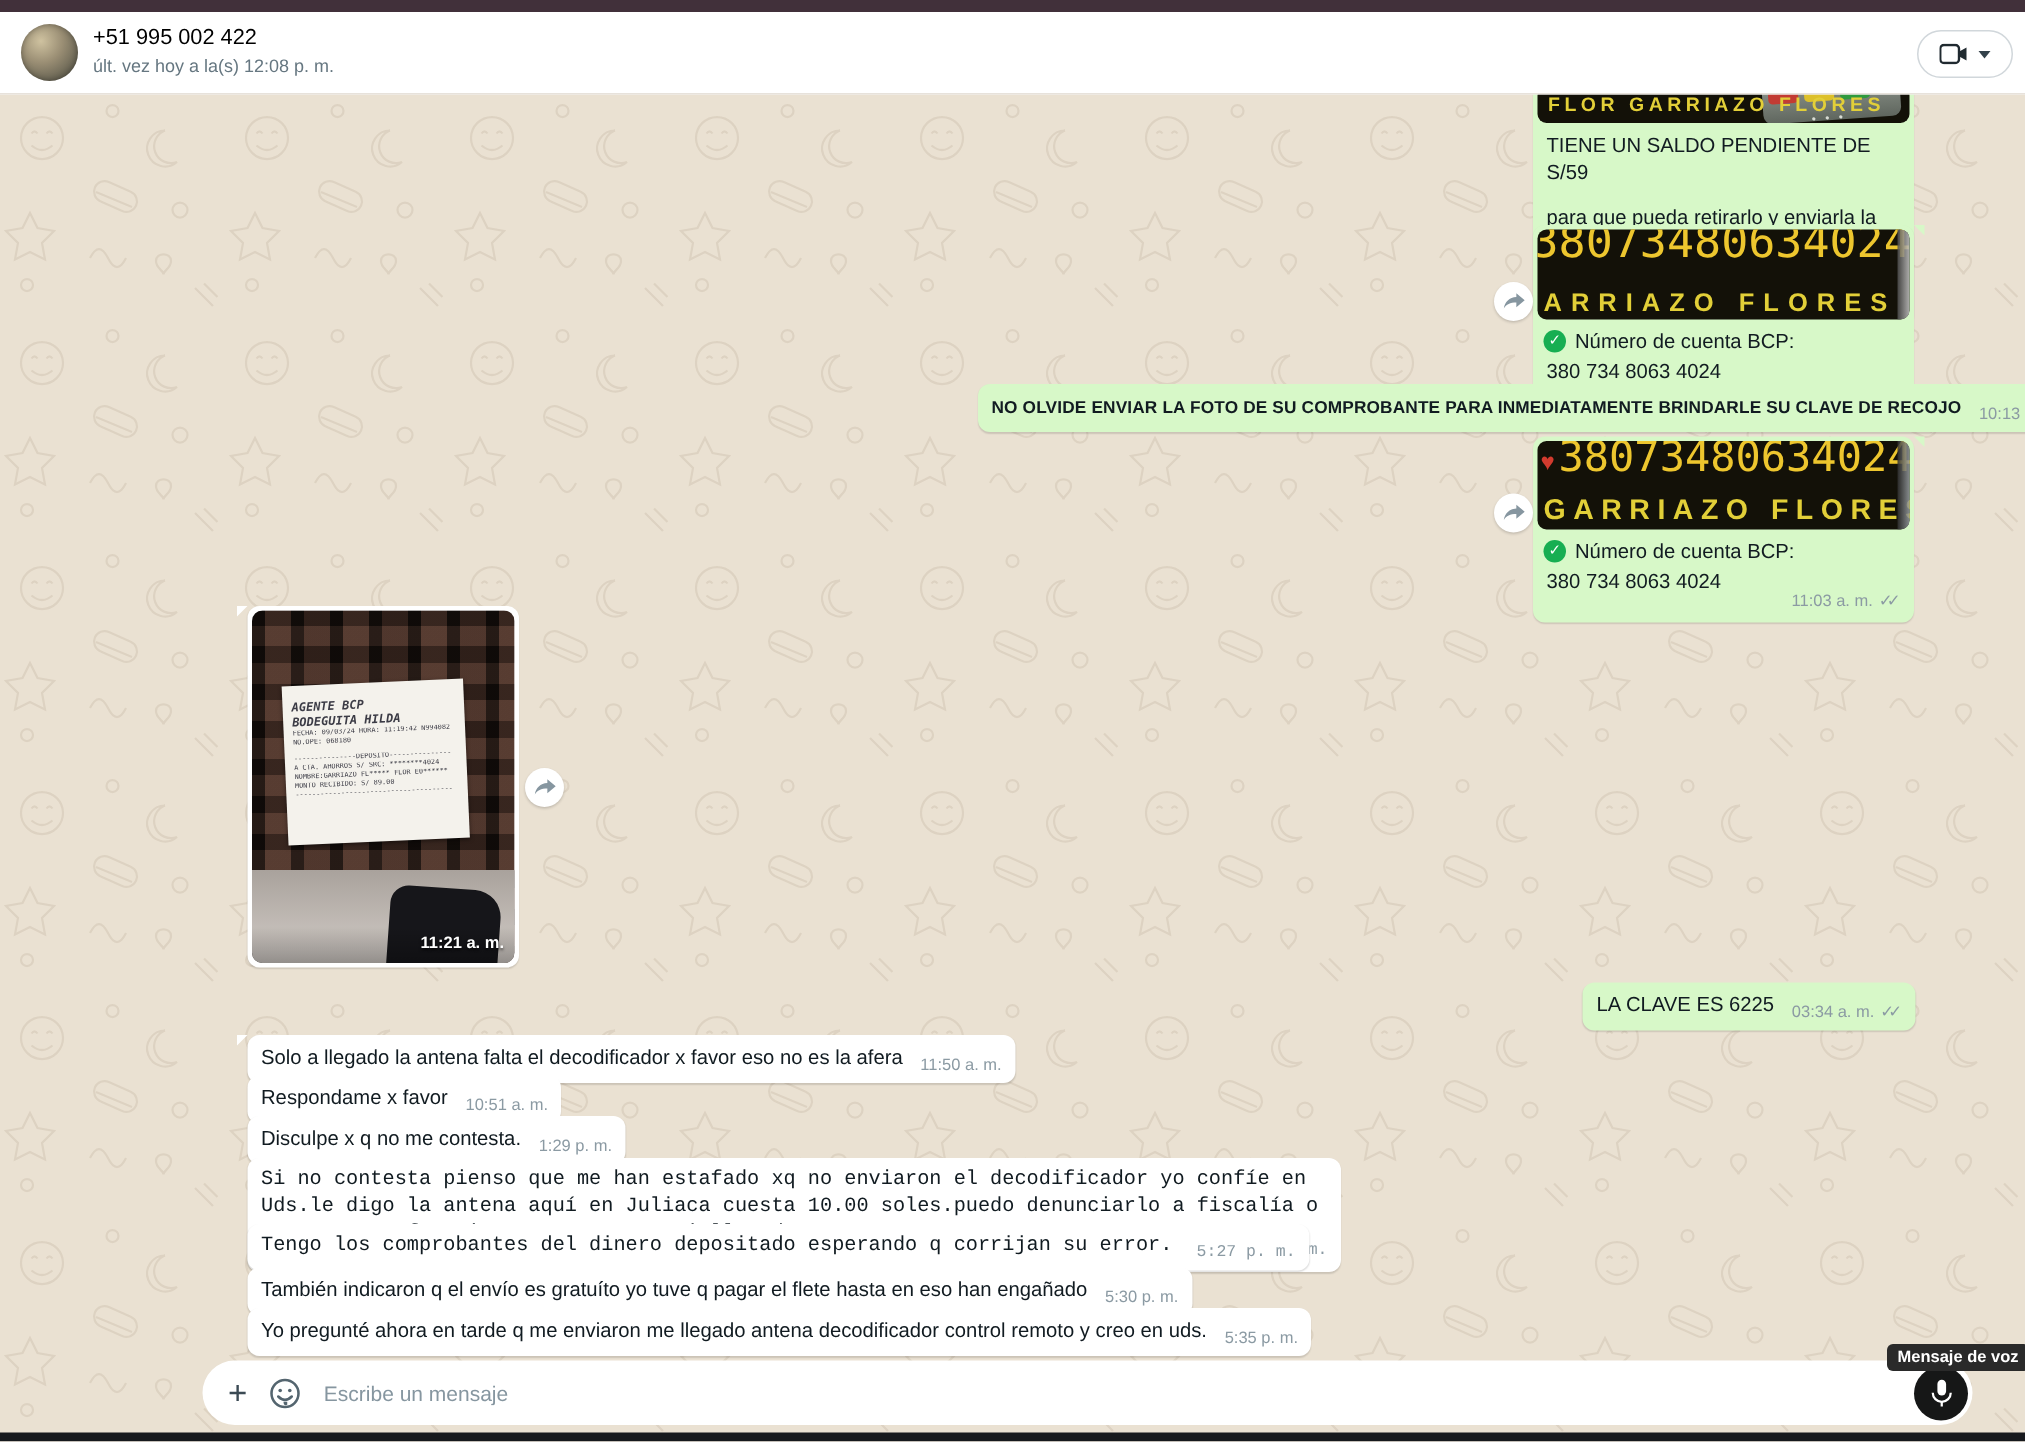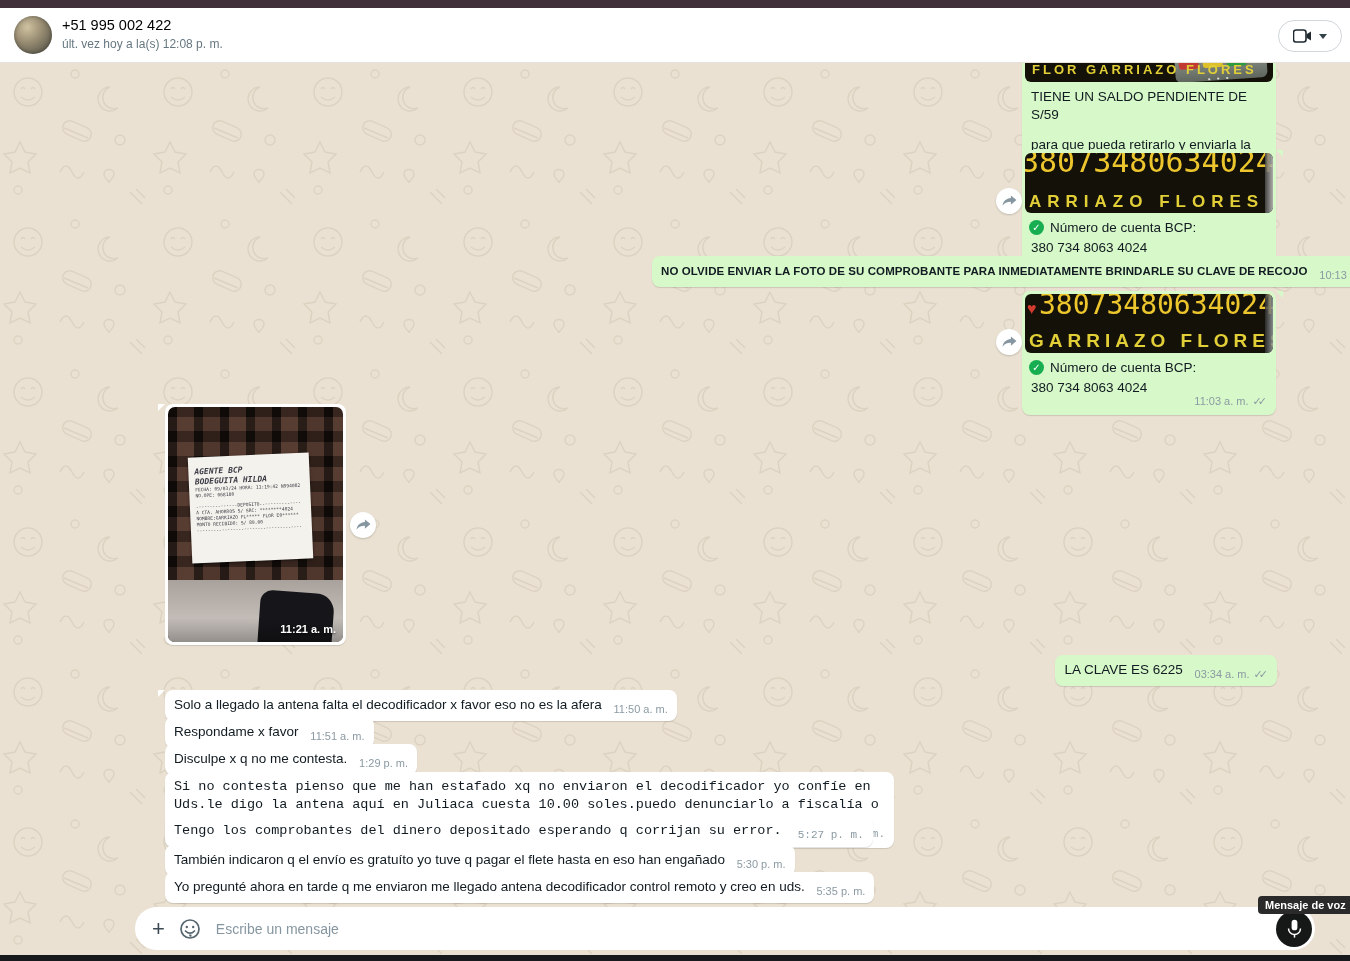--- a/index.html
+++ b/index.html
@@ -236,21 +236,21 @@
         <span>LA CLAVE ES 6225</span>
         <span class="t"><span>03:34 a. m.</span></span><span class="ticks">✓✓</span>
       </div>
 
       <div class="bubble in pad nowrap tail-in" style="left:165px;top:628px;">
         <span>Solo a llegado la antena falta el decodificador x favor eso no  es la afera</span>
         <span class="t">11:50 a. m.</span>
       </div>
       <div class="bubble in pad nowrap" style="left:165px;top:655px;">
         <span>Respondame  x favor</span>
-        <span class="t">11:51 a. m.</span>
+        <span class="t">10:51 a. m.</span>
       </div>
       <div class="bubble in pad nowrap" style="left:165px;top:682px;">
         <span>Disculpe x q no me contesta.</span>
         <span class="t">1:29 p. m.</span>
       </div>
       <div class="bubble in pad" style="left:165px;top:710px;width:706px;padding-right:14px;padding-bottom:16px;font-family:Liberation Mono, monospace;">
         <span>Si no contesta pienso que me han estafado xq no enviaron el decodificador yo confíe en Uds.le digo la antena aquí en Juliaca cuesta 10.00 soles.puedo denunciarlo a fiscalía o PNP por estafa quiero q contesten mi llamada.</span>
         <div class="abs-time"><span>5:25 p. m.</span></div>
       </div>
       <div class="bubble in pad nowrap" style="left:165px;top:754px;font-family:Liberation Mono, monospace;">

